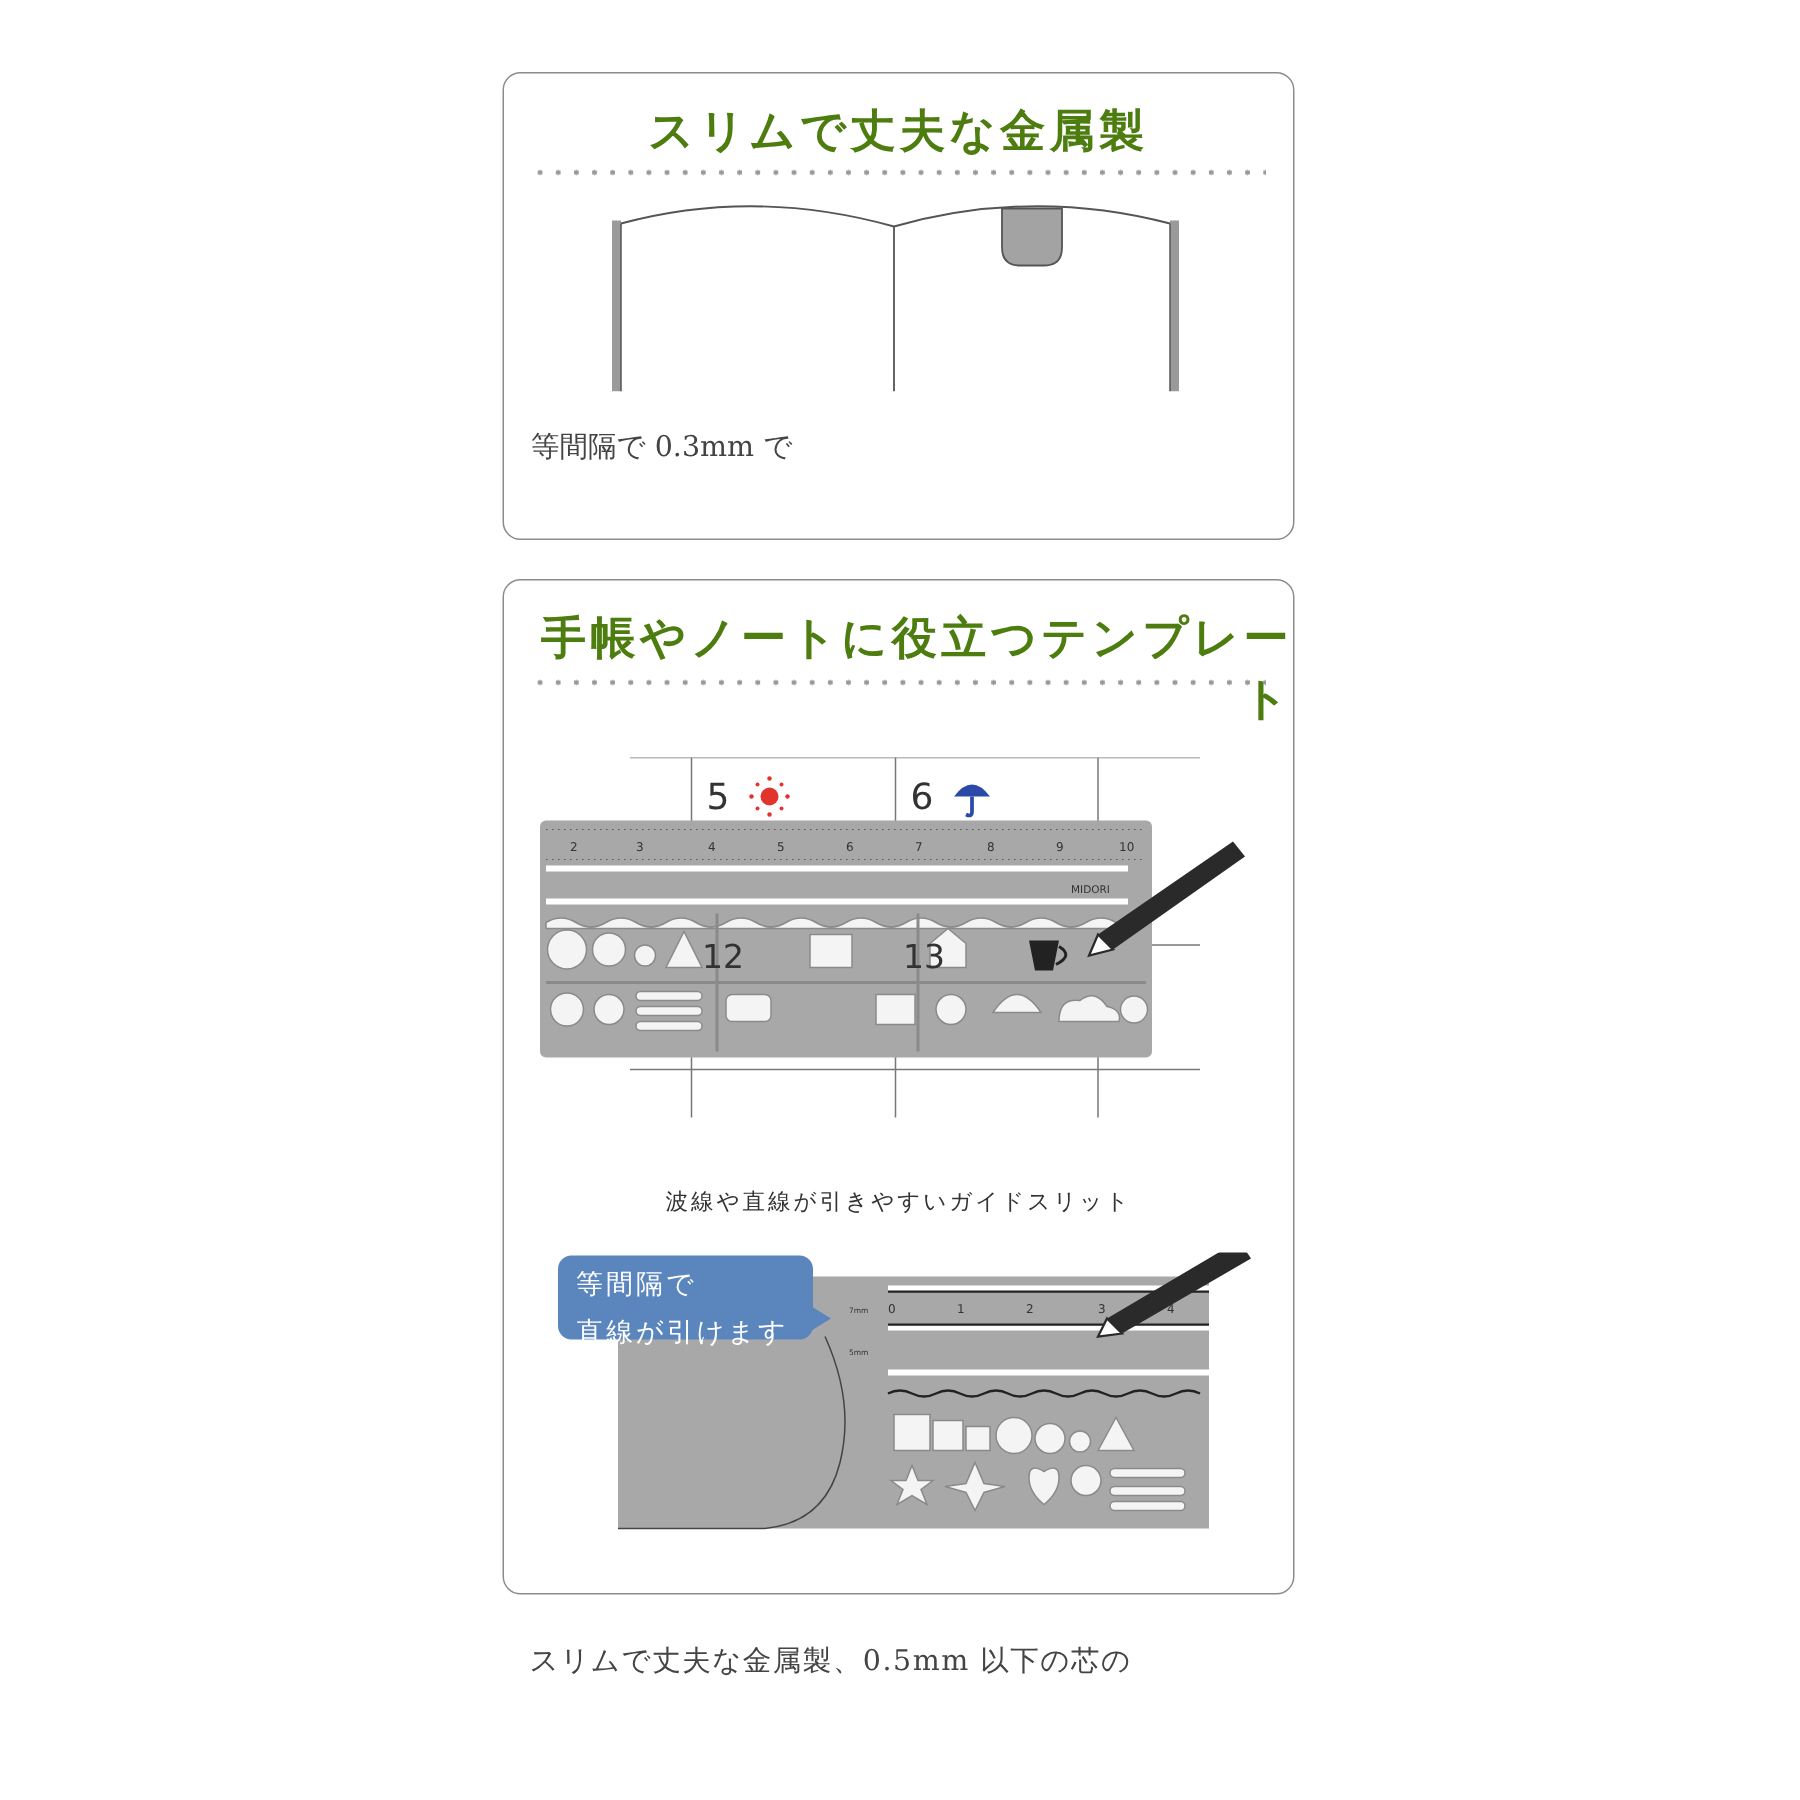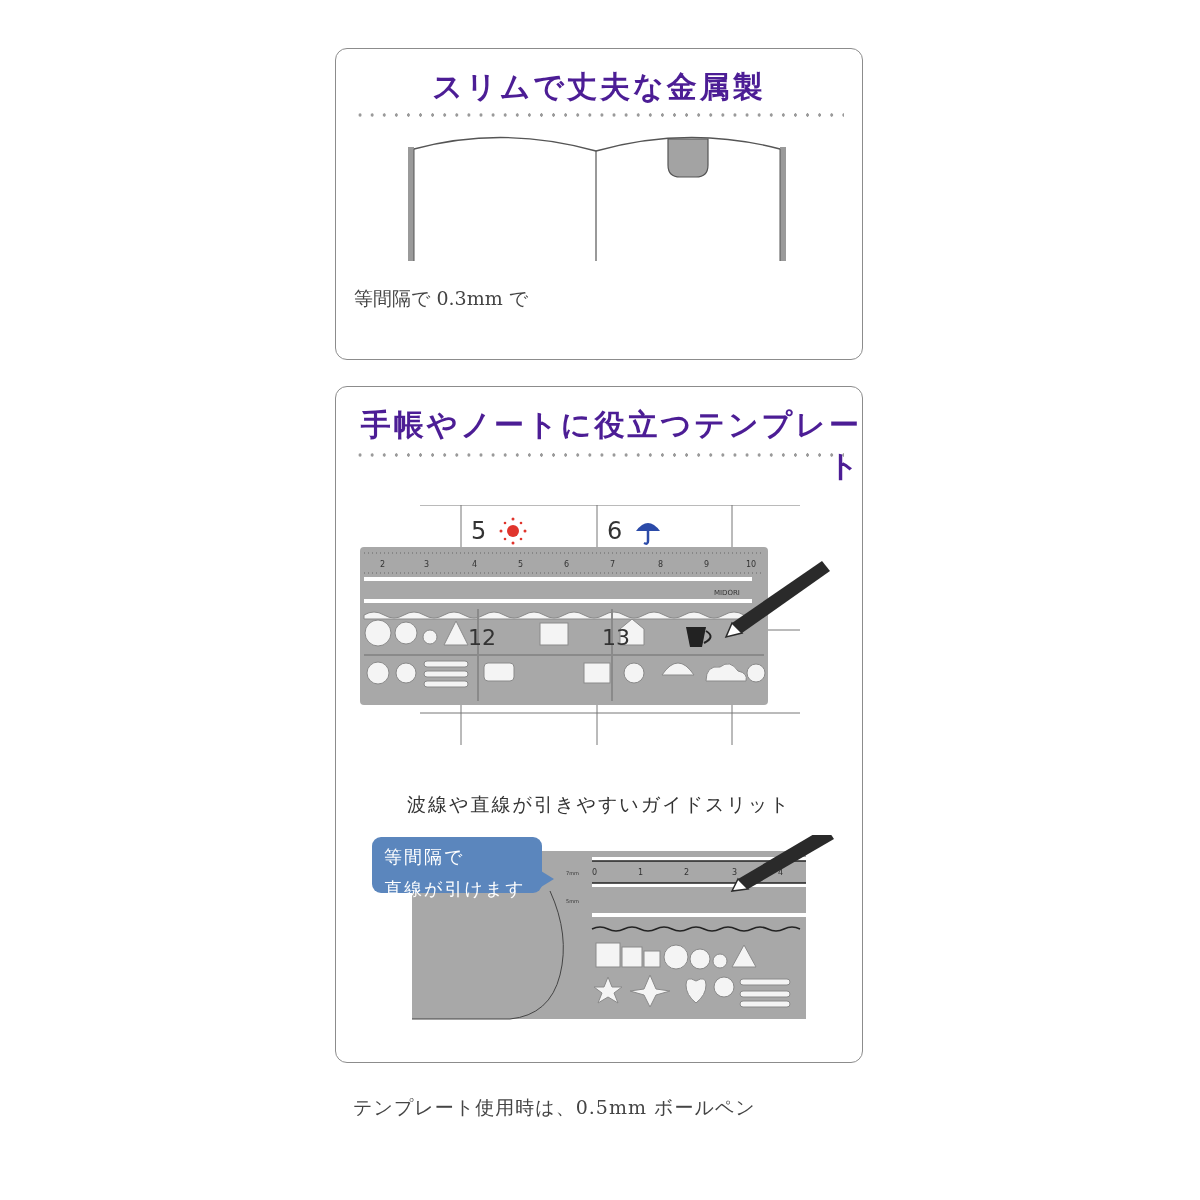--- a/index.html
+++ b/index.html
@@ -1,34 +1,34 @@
 <!DOCTYPE html>
 <html><head>
 <meta charset="utf-8">
 <style>
   html, body { margin:0; padding:0; background:#ffffff; }
   body { width:1200px; height:1200px; position:relative; font-family:"DejaVu Sans", sans-serif; color:#3a3a3a; overflow:hidden; }
   .card { position:absolute; left:335px; width:528px; border:1.5px solid #8c8c8c; border-radius:12px; background:#fff; box-sizing:border-box; }
   .card1 { top:48px; height:312px; }
   .card2 { top:386px; height:677px; }
-  .card-title { position:absolute; left:0; right:0; text-align:center; font-weight:bold; font-size:30px; letter-spacing:3px; color:#4c1d95; }
+  .card-title { position:absolute; left:0; right:0; text-align:center; font-weight:bold; font-size:30px; letter-spacing:3px; color:#4d7c0f; }
   .card1 .card-title { top:18px; }
   .card2 .card-title { top:18px; text-align:right; padding-left:20px; }
   .dots { position:absolute; left:18px; right:18px; height:4px; background-image:radial-gradient(circle, #9a9a9a 1.6px, transparent 1.8px); background-size:12.1px 4px; background-repeat:repeat-x; }
   .card1 .dots { top:64px; }
   .card2 .dots { top:66px; }
   .body-text { position:absolute; left:18px; font-family:"DejaVu Serif", serif; font-size:19px; line-height:35px; color:#444; }
   .card1 .body-text { top:232px; }
 
   
   .book { position:absolute; left:72px; top:86px; width:386px; height:126px; }
 
   
   .tmpl { position:absolute; left:24px; top:118px; width:480px; height:245px; }
-  .guide-caption { position:absolute; left:0; right:0; top:405px; text-align:center; font-family:Liberation Sans, sans-serif; font-size:19px; letter-spacing:2px; color:#333; }
+  .guide-caption { position:absolute; left:0; right:0; top:405px; text-align:center; font-family:Liberation Sans, sans-serif; font-size:15px; letter-spacing:2px; color:#333; }
   .guide { position:absolute; left:24px; top:448px; width:480px; height:190px; }
   .bubble { position:absolute; left:36px; top:450px; width:170px; height:56px; background:#5b86bd; border-radius:9px; color:#fff; font-size:18px; line-height:32px; padding:4px 0 0 12px; box-sizing:border-box; letter-spacing:2px; }
   .bubble::after { content:""; position:absolute; right:-12px; top:34px; border-left:13px solid #5b86bd; border-top:8px solid transparent; border-bottom:8px solid transparent; }
 
   .footer-text { position:absolute; left:353px; top:1090px; font-family:"DejaVu Serif", serif; font-size:19px; line-height:35px; color:#444; letter-spacing:1px; }
 </style>
 </head>
 <body>
 
 <div class="card card1">
@@ -186,14 +186,14 @@
     </g>
   </svg>
 
   <div class="bubble">
     <div>等間隔で</div>
     <div>直線が引けます</div>
   </div>
 </div>
 
 <div class="footer-text">
-  <div>テンプレート使用時は、0.5mm ボールペン</div>
+  <div>スリムで丈夫な金属製、0.5mm 以下の芯の</div>
 </div>
 
 </body></html>

